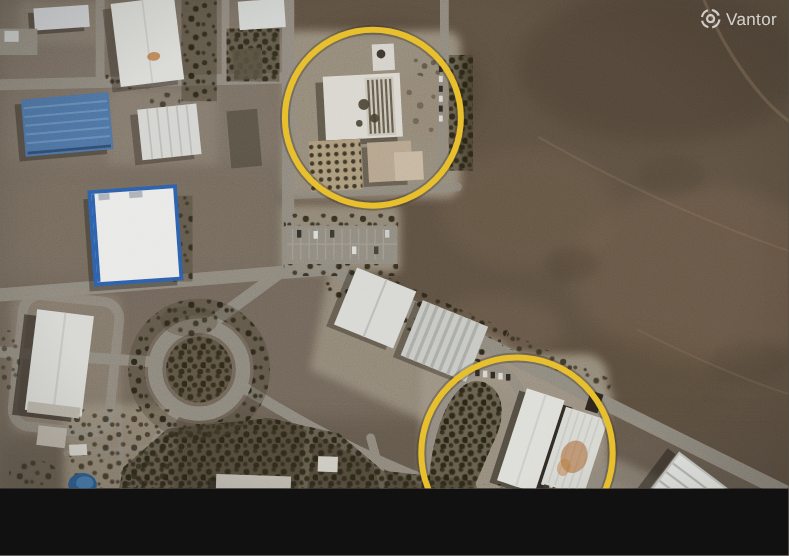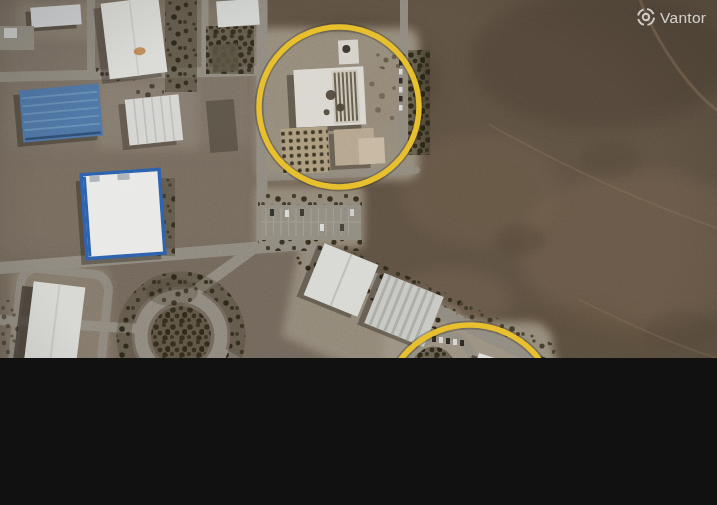--- a/index.html
+++ b/index.html
@@ -1,16 +1,16 @@
 <!DOCTYPE html>
 <html><head>
 <meta charset="utf-8">
 <style>
   html,body{margin:0;padding:0;background:#111;}
-  #stage{position:relative;width:717px;height:358px;overflow:hidden;background:#6d6357;}
+  #stage{position:relative;width:717px;height:444px;overflow:hidden;background:#6d6357;}
   svg{position:absolute;left:0;top:0;display:block;}
   text{font-family:"Liberation Sans", sans-serif;}
   .noise{mix-blend-mode:overlay;}
 </style>
 </head>
 <body>
 
 <div id="stage">
 <svg width="717" height="505" viewBox="0 0 717 505">
   <defs>

